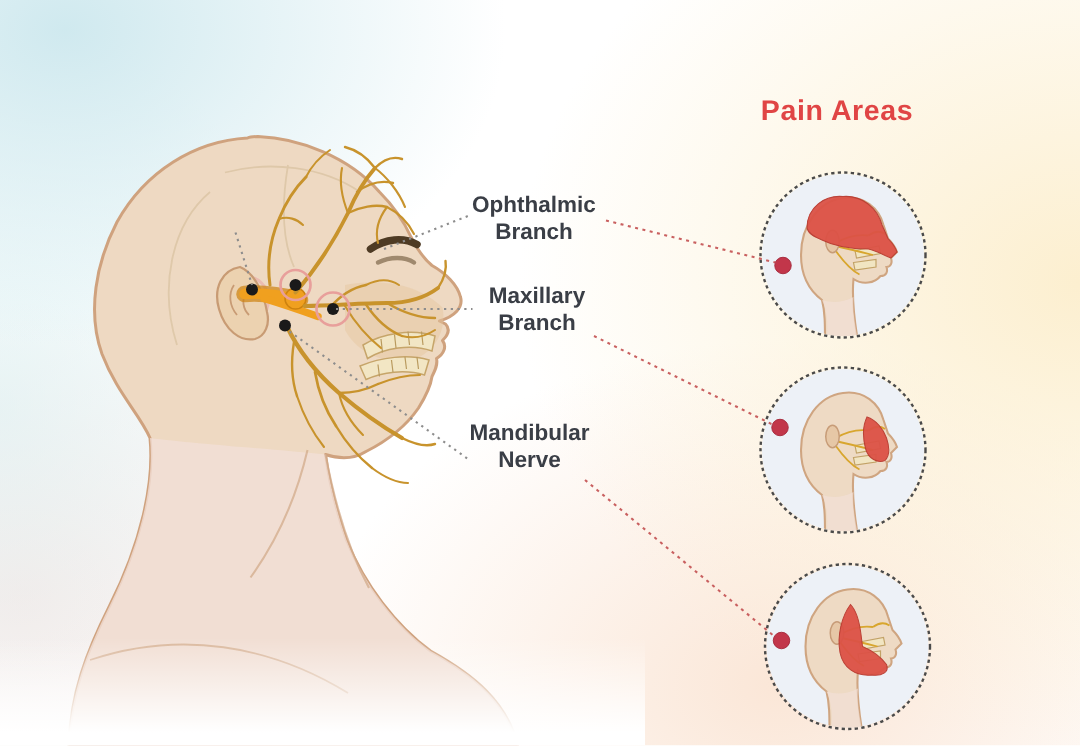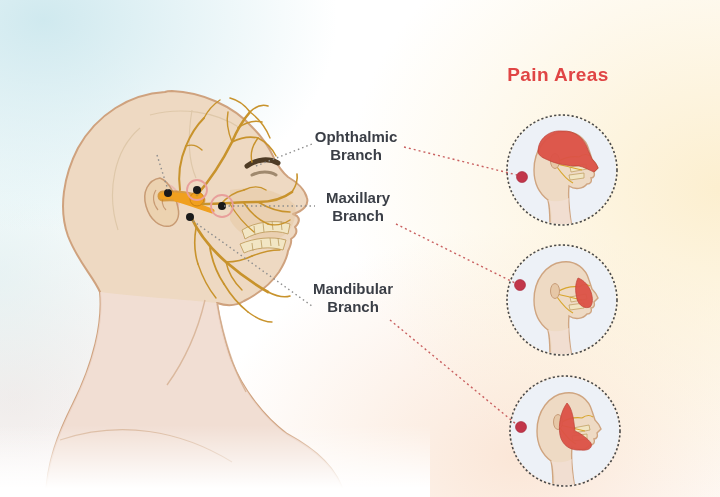--- a/index.html
+++ b/index.html
@@ -243,16 +243,16 @@
       <circle cx="521" cy="427" r="5.5"></circle>
     </g>
   </svg>
 
   <div class="bottom-fade"></div>
 
   <div class="labels-layer">
     <div class="pain-areas-heading">Pain Areas</div>
     <div class="anat-label" id="label-ophthalmic">Ophthalmic Branch</div>
     <div class="anat-label" id="label-maxillary">Maxillary Branch</div>
-    <div class="anat-label" id="label-mandibular">Mandibular Branch</div>
+    <div class="anat-label" id="label-mandibular">Mandibular Nerve</div>
   </div>
 
 </div>
 
 </body></html>

